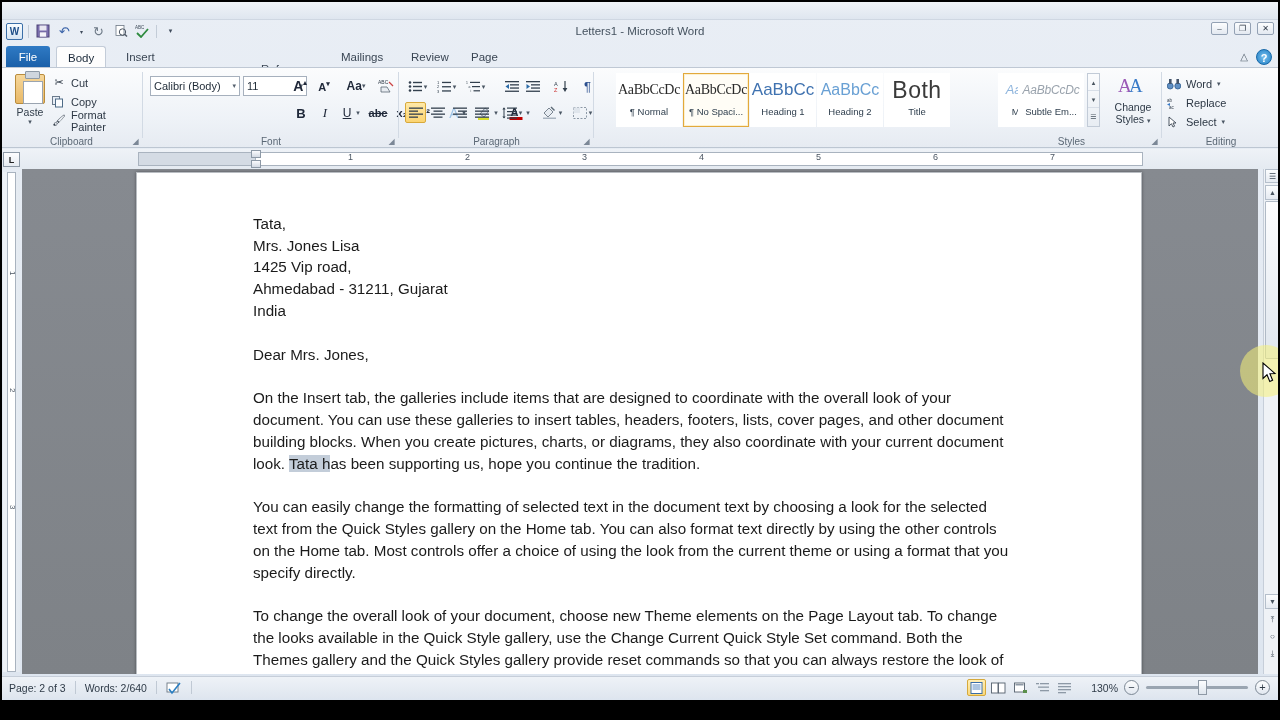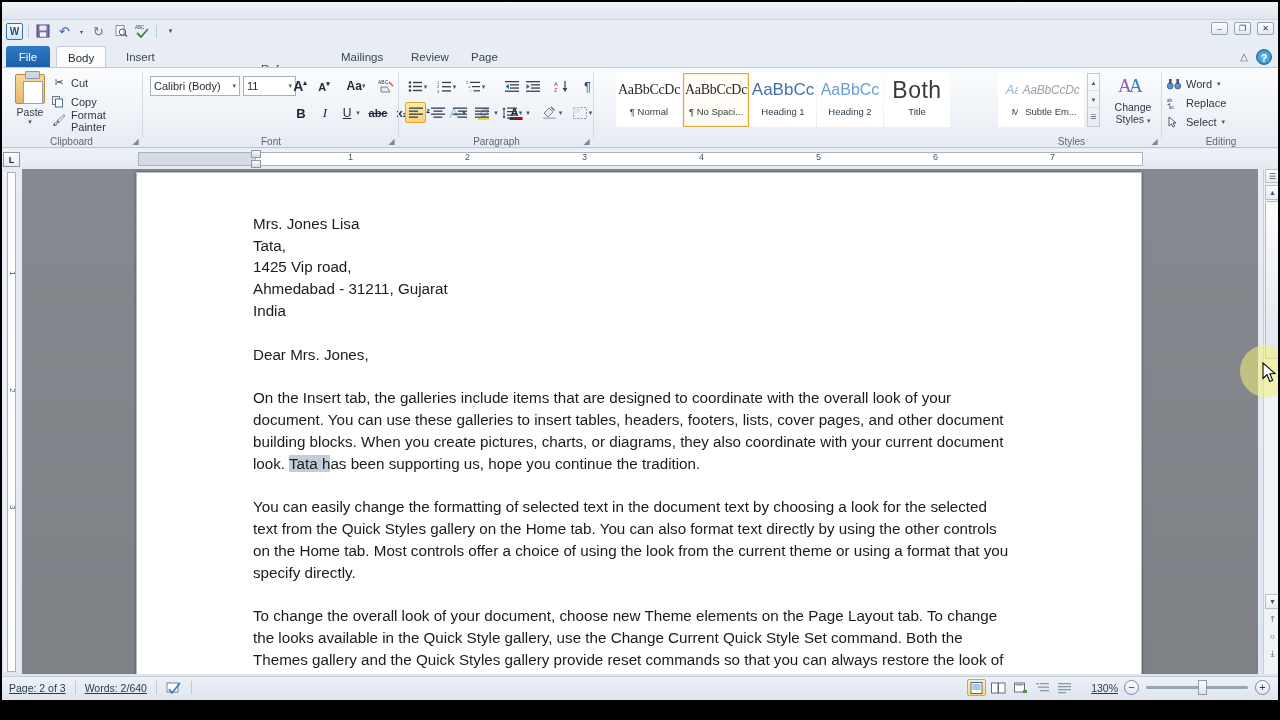--- a/index.html
+++ b/index.html
@@ -234,21 +234,21 @@
   }
 
   
   .status {
     position: absolute; left: 0; top: 676px; width: 1280px; height: 22px;
     background: linear-gradient(#eef2f7, #dfe6ef);
     border-top: 1px solid #c6ced9;
     font-size: 10.5px; color: #2f3b48;
     display: flex; align-items: center;
   }
-  .st-item { padding: 0 9px; white-space: nowrap; text-decoration: underline; }
+  .st-item { padding: 0 9px; white-space: nowrap; }
   .st-div { width: 1px; height: 13px; background: #c0c9d4; }
   .view-btn {
     width: 19px; height: 17px; display: flex; align-items: center;
     justify-content: center;
   }
   .view-btn.on {
     background: linear-gradient(#ffeeb4, #fbd97c);
     border: 1px solid #d5a93c; border-radius: 2px;
   }
   .zoom-track {
@@ -312,20 +312,21 @@
     <div style="width:1px;height:13px;background:#c3ccd7;"></div>
     <div class="qat-ic" style="font-size:7px;">▾</div>
   </div>
 
   <div class="winbtns">
     <div class="winbtn">–</div>
     <div class="winbtn">❐</div>
     <div class="winbtn">✕</div>
   </div>
 
+  <div class="title-text">Letters1  -  Microsoft Word</div>
 
   <div class="tabbar">
     <div class="tab file" style="left:6px;width:44px;text-align:center;padding:0;">File</div>
     <div class="tab active" style="left:56px;">Body</div>
     <div class="tab" style="left:115px;">Insert</div>
     <div class="tab" style="left:167px;margin-top:24px;">Page Layout</div>
     <div class="tab" style="left:250px;margin-top:12px;">References</div>
     <div class="tab" style="left:330px;">Mailings</div>
     <div class="tab" style="left:400px;">Review</div>
     <div class="tab" style="left:460px;">Page</div>
@@ -362,21 +363,21 @@
       <div class="grp-label">Clipboard</div>
       <div class="dlg">◢</div>
       <div class="grp-sep" style="right:0;"></div>
     </div>
 
     <div class="grp" style="left:143px; width:256px;">
       <div class="fbox" style="left:7px; top:8px; width:90px;">
         <span class="cv">Calibri (Body)</span>
         <span class="cr">▾</span>
       </div>
-      <div class="fbox" style="left:100px; top:8px; width:53px;">
+      <div class="fbox" style="left:100px; top:8px; width:64px;">
         <span class="cv">11</span>
         <span class="cr">▾</span>
       </div>
       <div class="fbtn" style="left:146px; top:7px;">
         <span style="font-size:14px;font-weight:bold;">A<sup style="font-size:7px;">▴</sup></span>
       </div>
       <div class="fbtn" style="left:170px; top:7px;">
         <span style="font-size:11px;font-weight:bold;">A<sup style="font-size:7px;">▾</sup></span>
       </div>
       <div class="fbtn" style="left:198px; top:7px; width:30px;">
@@ -735,22 +736,22 @@
       <span style="position:absolute;left:0px;top:332px;font-size:8px;color:#4b5663;
                    writing-mode:vertical-rl;">3</span>
     </div>
   </div>
 
   <div class="docarea">
     <div class="page">
       <div class="doctext">
         <p class="addr">
           </p>
+          <div>Tata,</div>
           <div>Mrs. Jones Lisa</div>
-          <div>Tata,</div>
           <div>1425 Vip road,</div>
           <div>Ahmedabad - 31211, Gujarat</div>
           <div>India</div>
         <p></p>
         <p>Dear Mrs. Jones,</p>
         <p><span>On the Insert tab, the galleries include items that are designed to coordinate with the overall look of your document. You can use these galleries to insert tables, headers, footers, lists, cover pages, and other document building blocks. When you create pictures, charts, or diagrams, they also coordinate with your current document look. </span><span class="sel-text">Tata h</span><span>as been supporting us, hope you continue the tradition.</span></p>
         <p>You can easily change the formatting of selected text in the document text by choosing a look for the selected text from the Quick Styles gallery on the Home tab. You can also format text directly by using the other controls on the Home tab. Most controls offer a choice of using the look from the current theme or using a format that you specify directly.</p>
         <p>To change the overall look of your document, choose new Theme elements on the Page Layout tab. To change the looks available in the Quick Style gallery, use the Change Current Quick Style Set command. Both the Themes gallery and the Quick Styles gallery provide reset commands so that you can always restore the look of your document to the original contained in your current template.</p>
       </div>
     </div>

